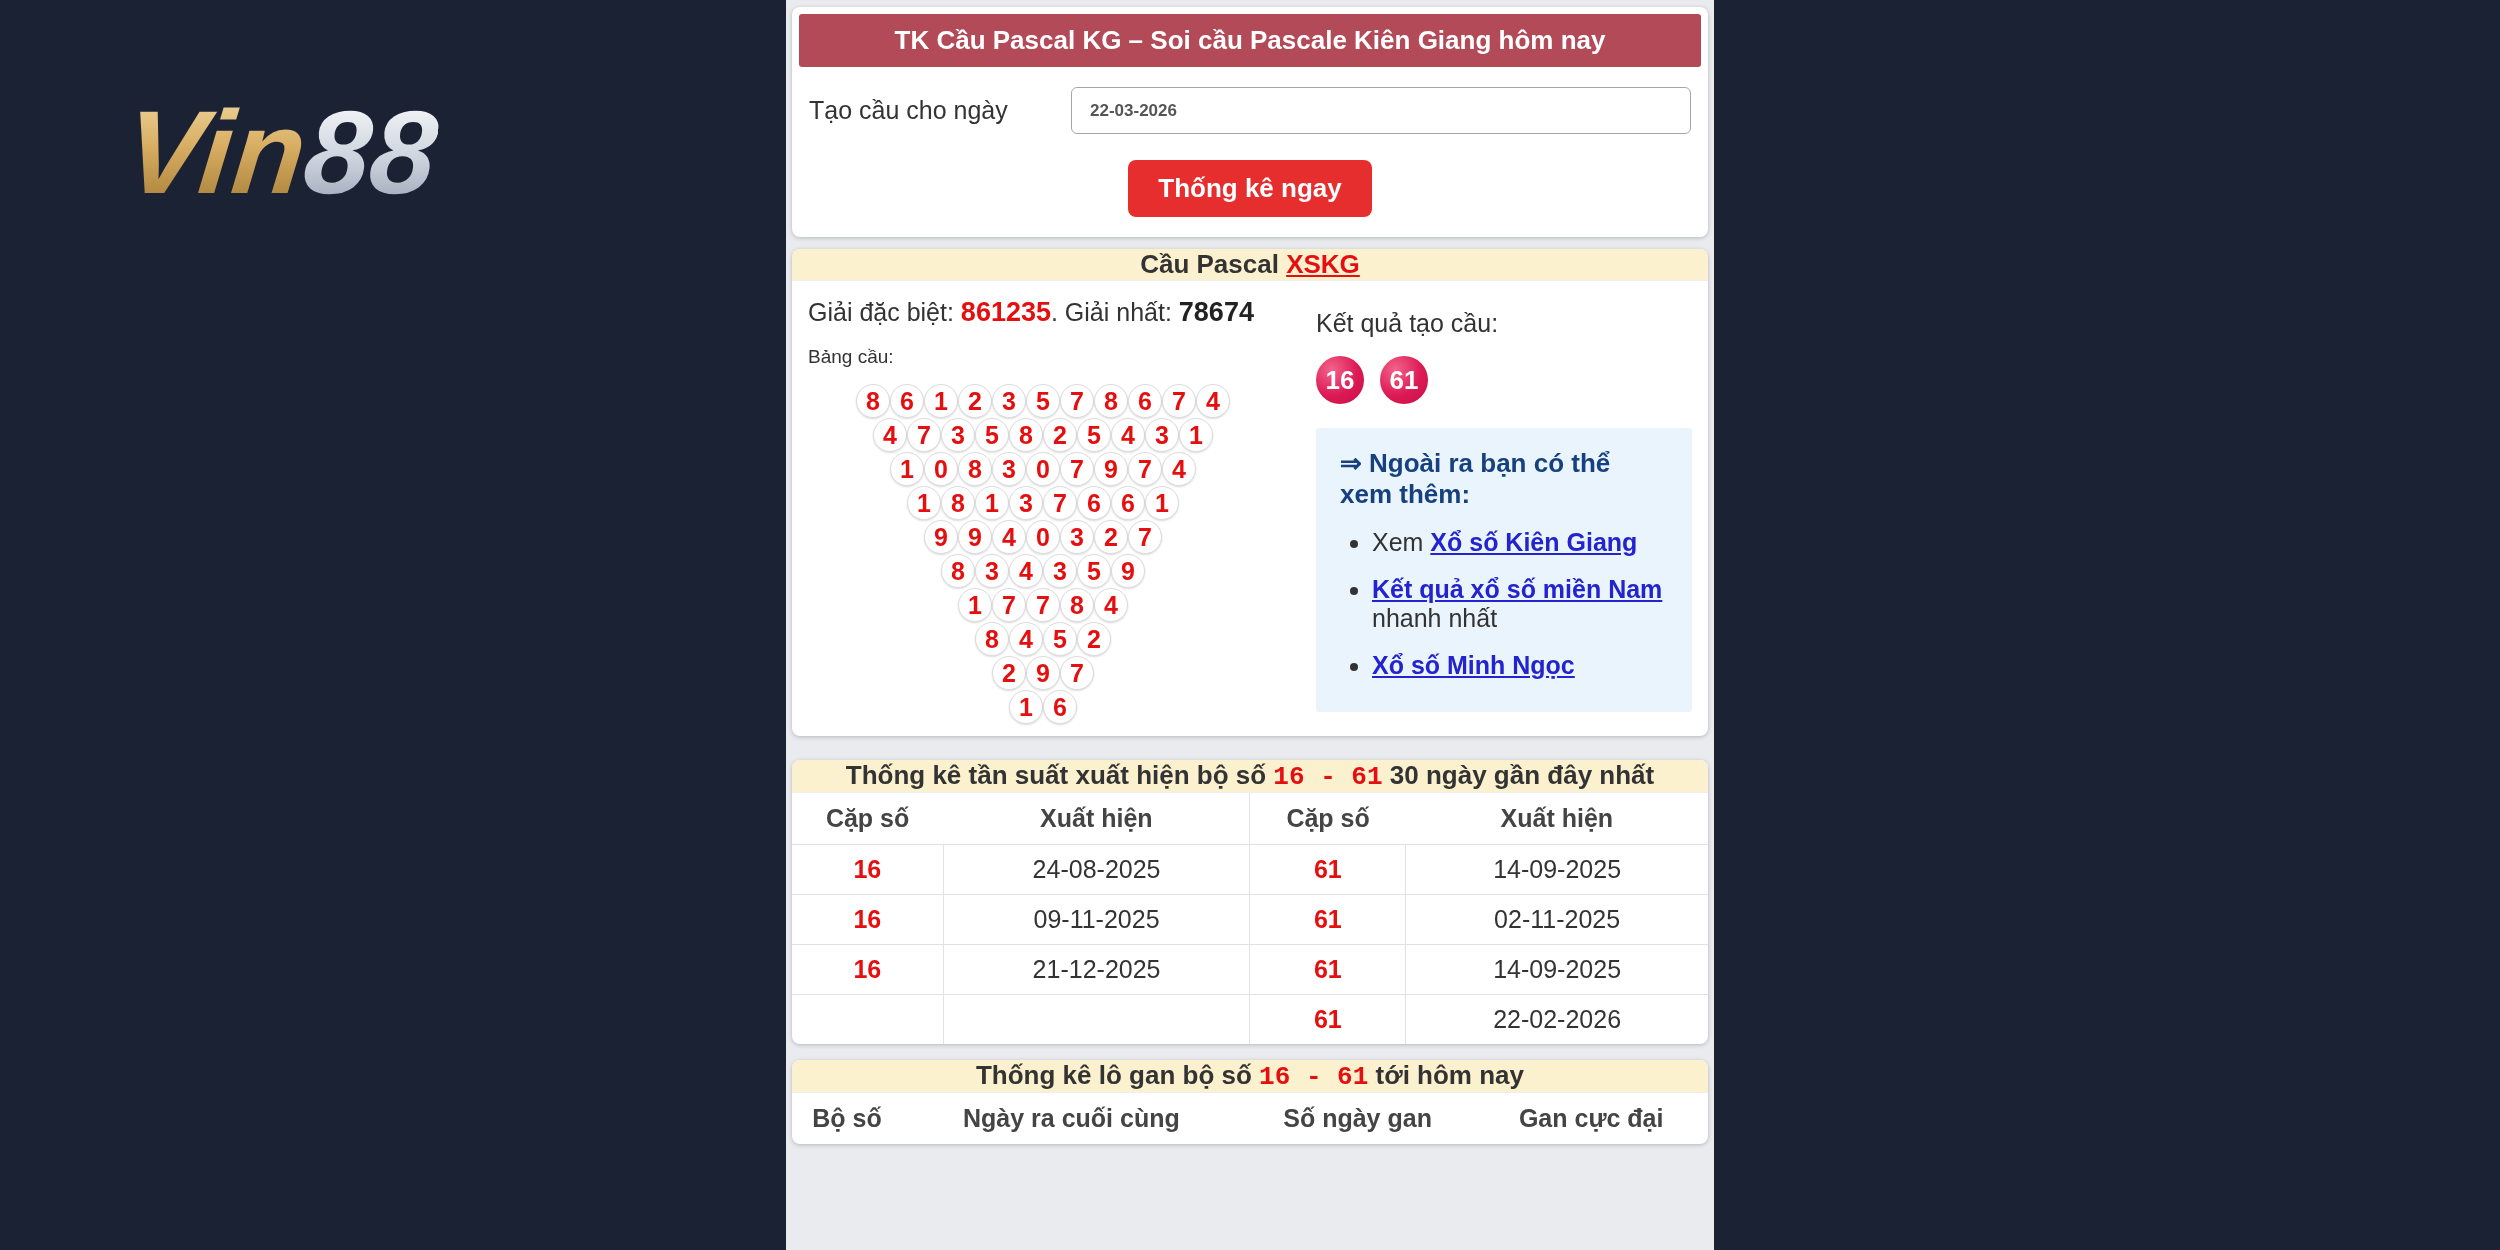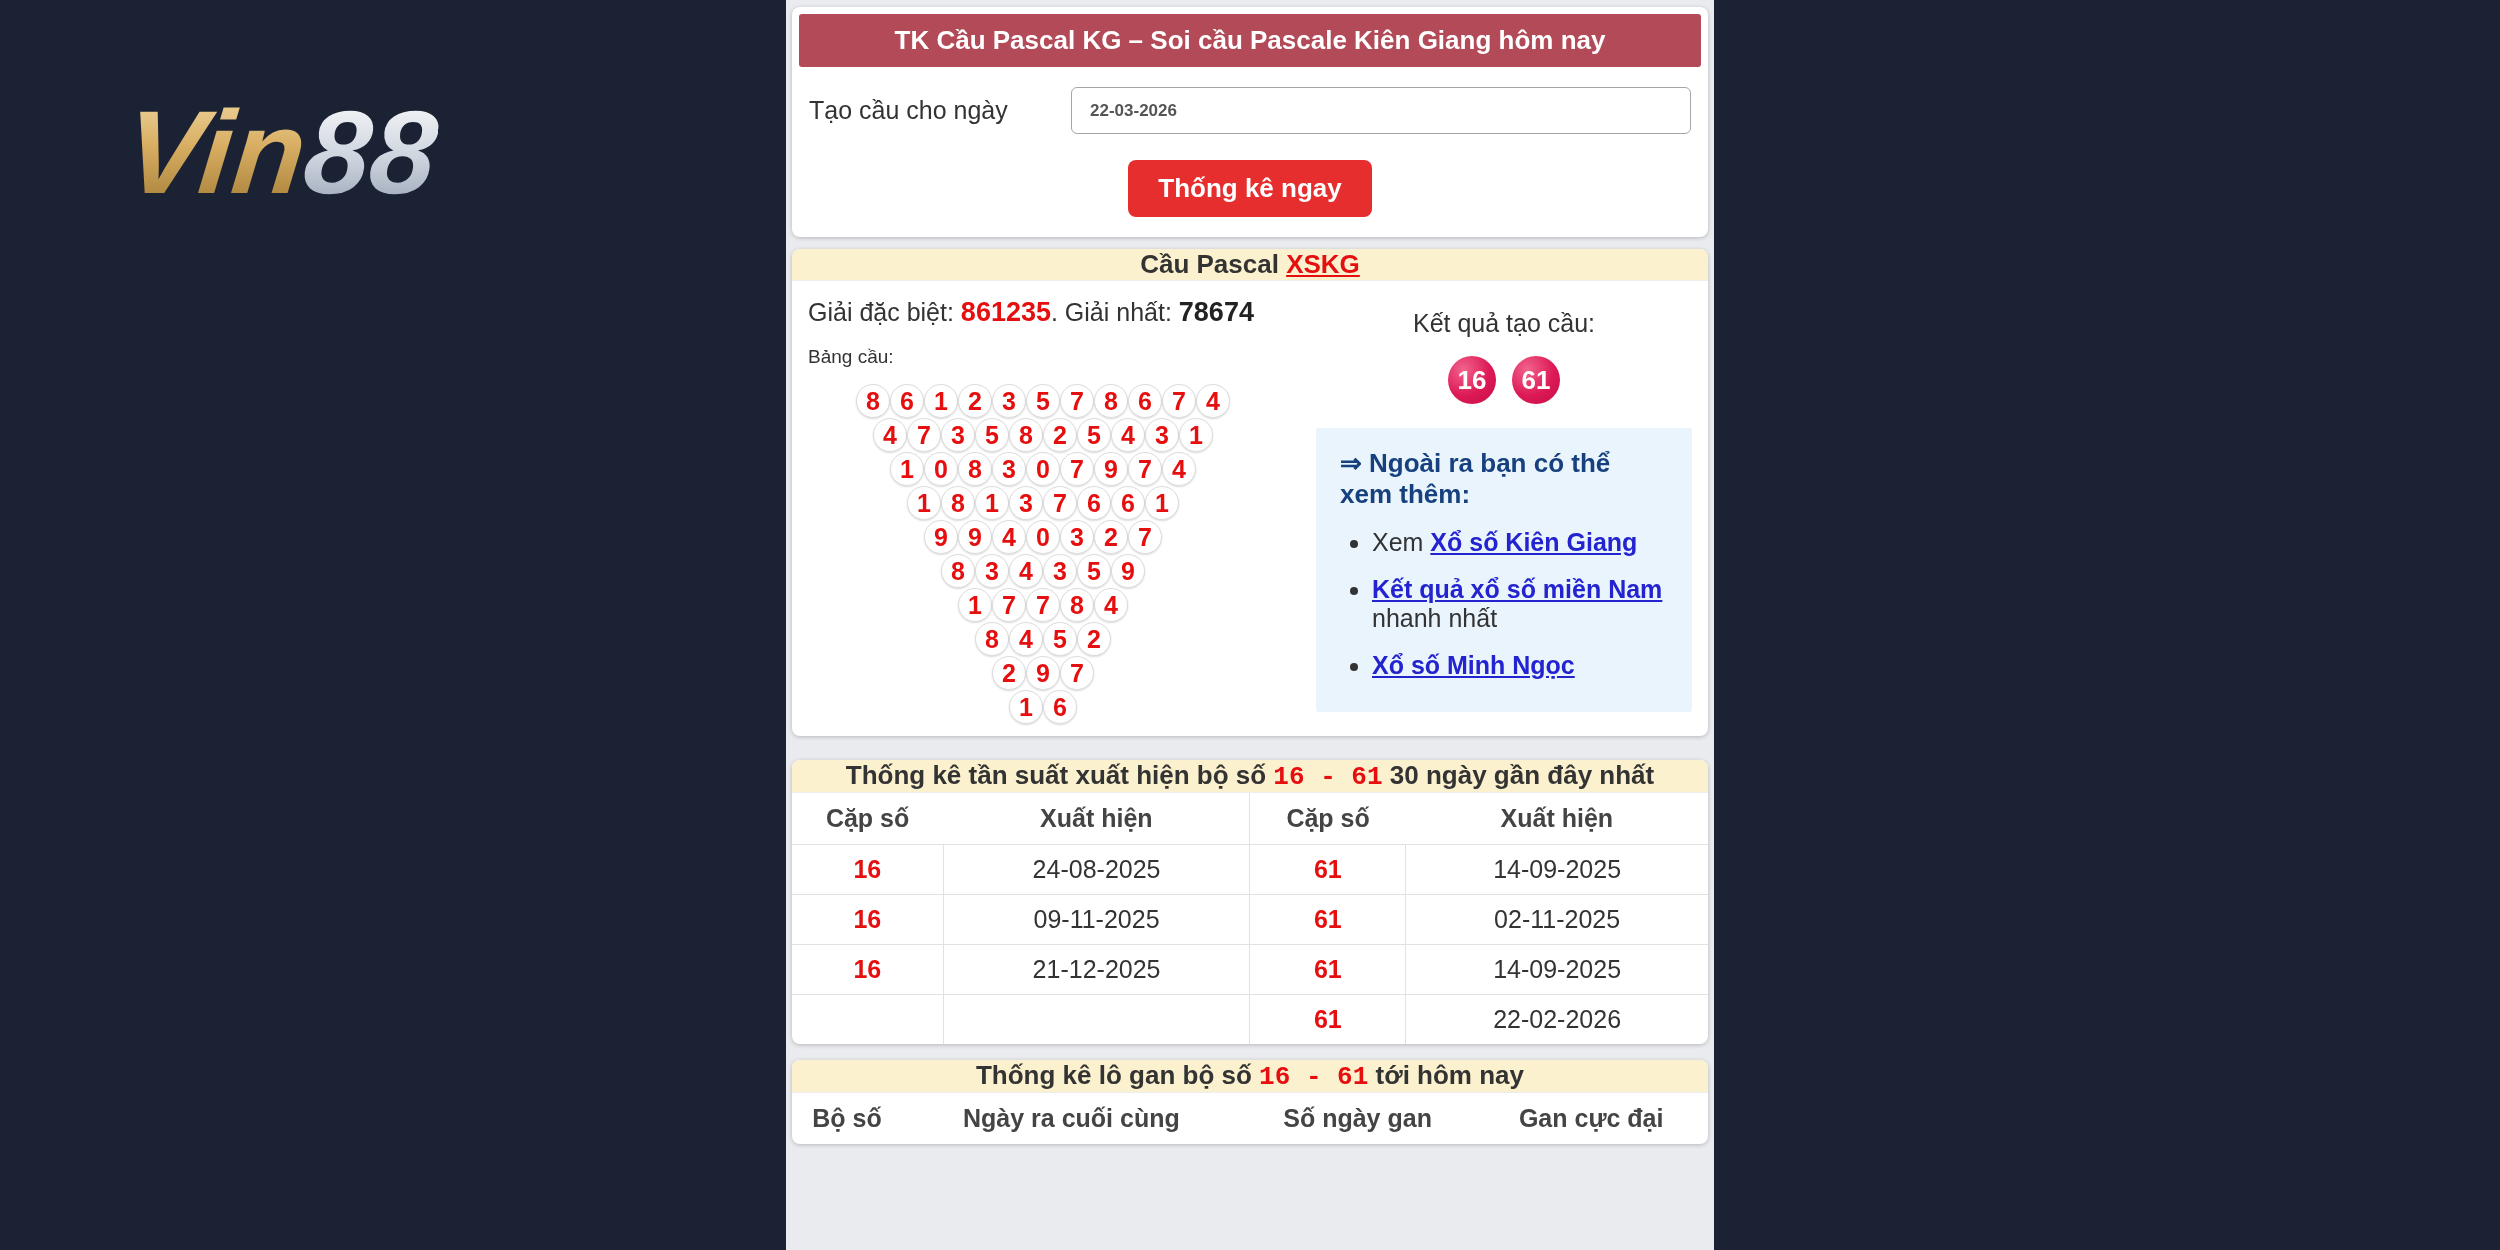--- a/index.html
+++ b/index.html
@@ -82,21 +82,21 @@
   .prize-first{color:#222;font-weight:bold;font-size:27px;}
   .board-label{margin-top:18px;font-size:19px;color:#333;}
   .triangle{margin-top:16px;}
   .tri-row{display:flex;justify-content:center;}
   .tri-cell{
     width:32px;height:32px;border:1px solid #ddd;border-radius:50%;background:#fff;
     box-shadow:0 1px 2px rgba(0,0,0,.15);flex:none;
     display:flex;align-items:center;justify-content:center;
     color:var(--red-text);font-weight:bold;font-size:25px;
   }
-  .pascal-right{flex:1;display:flex;flex-direction:column;align-items:center;padding-left:38px;}
+  .pascal-right{flex:1;display:flex;flex-direction:column;align-items:flex-start;padding-left:38px;}
   .result-label{margin-top:12px;font-size:25px;color:#333;}
   .balls{display:flex;gap:16px;margin-top:18px;}
   .ball{
     width:48px;height:48px;border-radius:50%;
     background:radial-gradient(circle at 32% 28%,#f2638c 0%,#dc1a55 55%,#c60d47 100%);
     color:#fff;font-weight:bold;font-size:26px;
     display:flex;align-items:center;justify-content:center;
   }
   .info-box{
     margin-top:24px;width:100%;box-sizing:border-box;background:var(--infobox);

